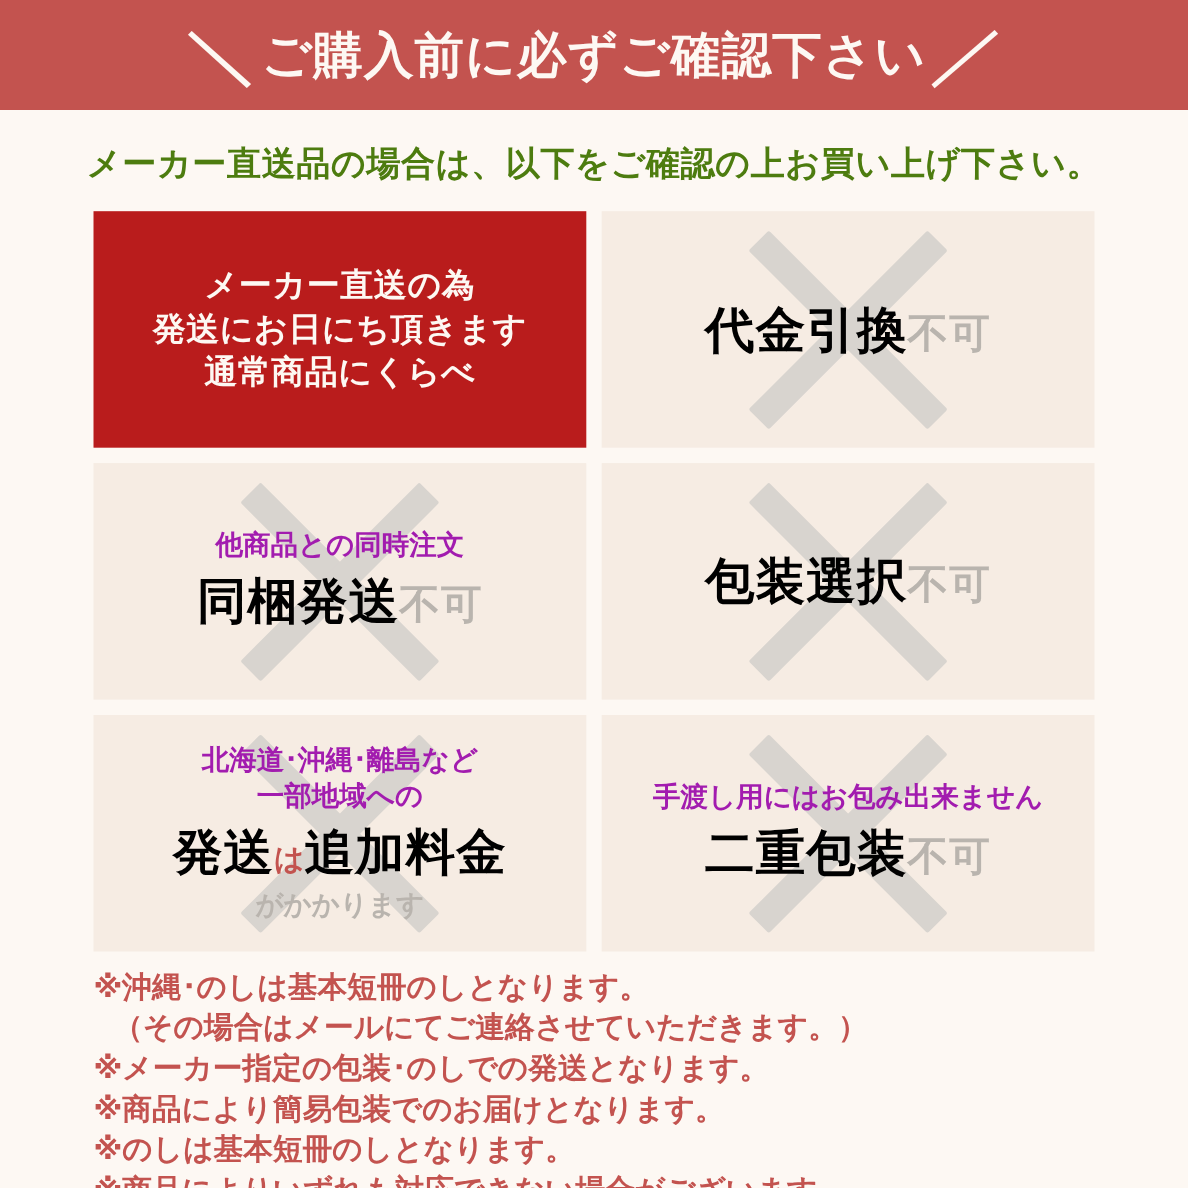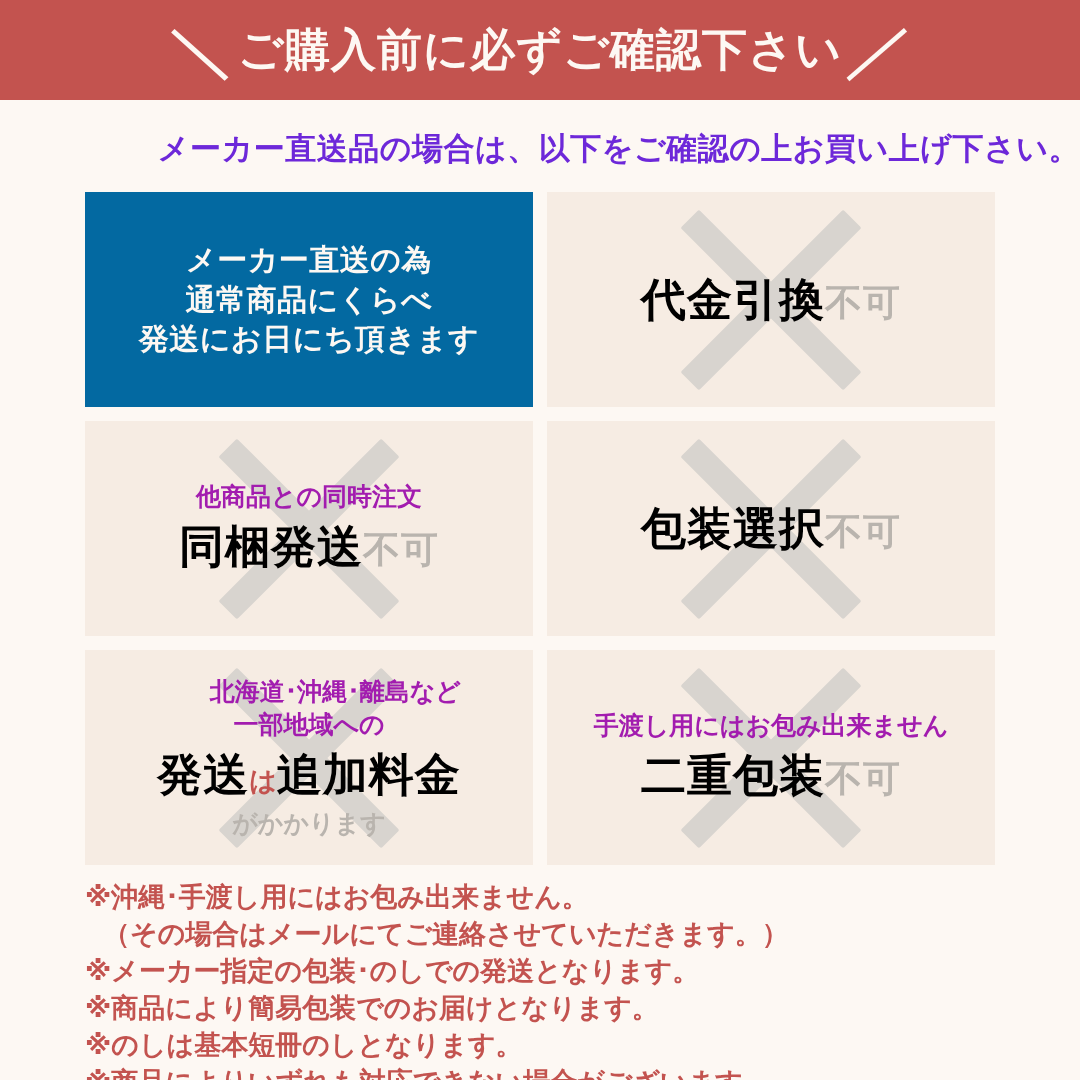--- a/index.html
+++ b/index.html
@@ -45,22 +45,22 @@
     font-size: 58px;
     font-weight: bold;
     line-height: 1;
     display: inline-block;
   }
   .slash.left  { transform: skewX(14deg); }
   .slash.right { transform: skewX(-14deg); }
 
   
   .lead {
-    text-align: right;
-    color: #6d28d9;
+    text-align: center;
+    color: #4d7c0f;
     font-size: 31px;
     font-weight: bold;
     padding: 28px 0 22px 0;
     letter-spacing: 0.5px;
   }
 
   
   .grid {
     width: 910px;
     margin: 0 auto;
@@ -73,21 +73,21 @@
   .cell {
     position: relative;
     background: #f6ece3;
     display: flex;
     align-items: center;
     justify-content: center;
     text-align: center;
     overflow: hidden;
   }
   .cell.filled {
-    background: #0369a1;
+    background: #b91c1c;
   }
 
   
   .xmark {
     position: absolute;
     left: 50%;
     top: 50%;
     width: 230px;
     height: 230px;
     transform: translate(-50%, -50%);
@@ -119,21 +119,21 @@
     font-weight: bold;
     letter-spacing: 0.5px;
   }
   .small-note {
     color: #a21caf;
     font-size: 25px;
     font-weight: bold;
     display: block;
     margin-bottom: 4px;
   }
-  .small-note.tight { margin-bottom: 0; text-align: right; }
+  .small-note.tight { margin-bottom: 0; }
   .big {
     color: #000000;
     font-size: 45px;
     font-weight: bold;
     letter-spacing: 1px;
     display: inline;
   }
   .big-grey {
     color: #b9b4ae;
     font-size: 37px;
@@ -180,22 +180,22 @@
     </div>
   </div>
 
   <div class="lead">メーカー直送品の場合は、以下をご確認の上お買い上げ下さい。</div>
 
   <div class="grid">
 
     <div class="cell filled">
       <div class="cell-text white-lines">
         <div>メーカー直送の為</div>
+        <div>発送にお日にち頂きます</div>
         <div>通常商品にくらべ</div>
-        <div>発送にお日にち頂きます</div>
       </div>
     </div>
 
     <div class="cell">
       <div class="xmark">
           <span></span>
           <span></span>
         </div>
       <div class="cell-text">
         <span class="big">代金引換</span><span class="big-grey">不可</span>
@@ -243,21 +243,21 @@
         </div>
       <div class="cell-text">
         <span class="small-note">手渡し用にはお包み出来ません</span>
         <span class="big">二重包装</span><span class="big-grey">不可</span>
       </div>
     </div>
 
   </div>
 
   <div class="footer">
-    <div>※沖縄･手渡し用にはお包み出来ません。</div>
+    <div>※沖縄･のしは基本短冊のしとなります。</div>
     <div class="indent">（その場合はメールにてご連絡させていただきます。）</div>
     <div>※メーカー指定の包装･のしでの発送となります。</div>
     <div>※商品により簡易包装でのお届けとなります。</div>
     <div>※のしは基本短冊のしとなります。</div>
     <div>※商品によりいずれも対応できない場合がございます。</div>
   </div>
 
 </div>
 
 </body></html>

